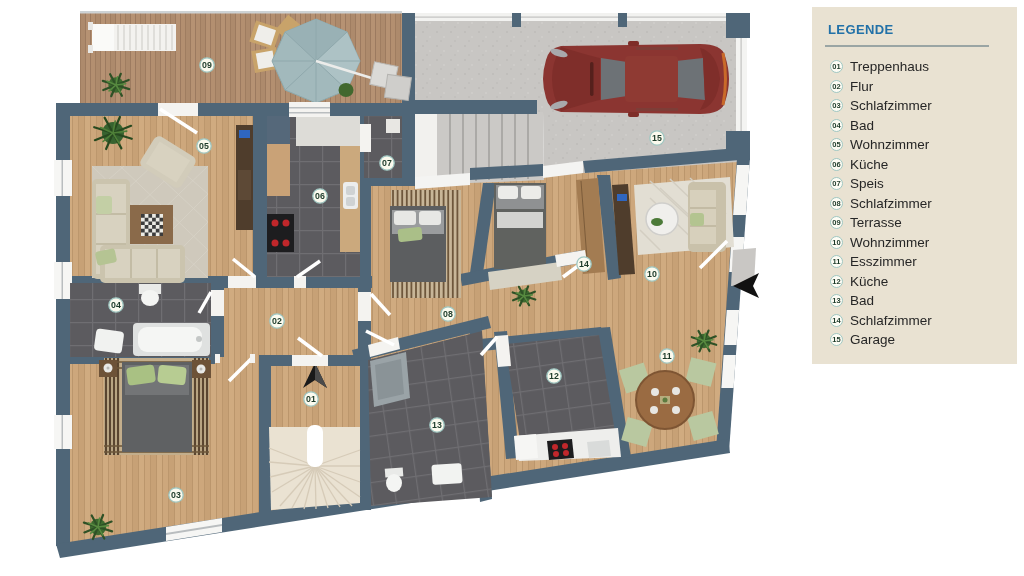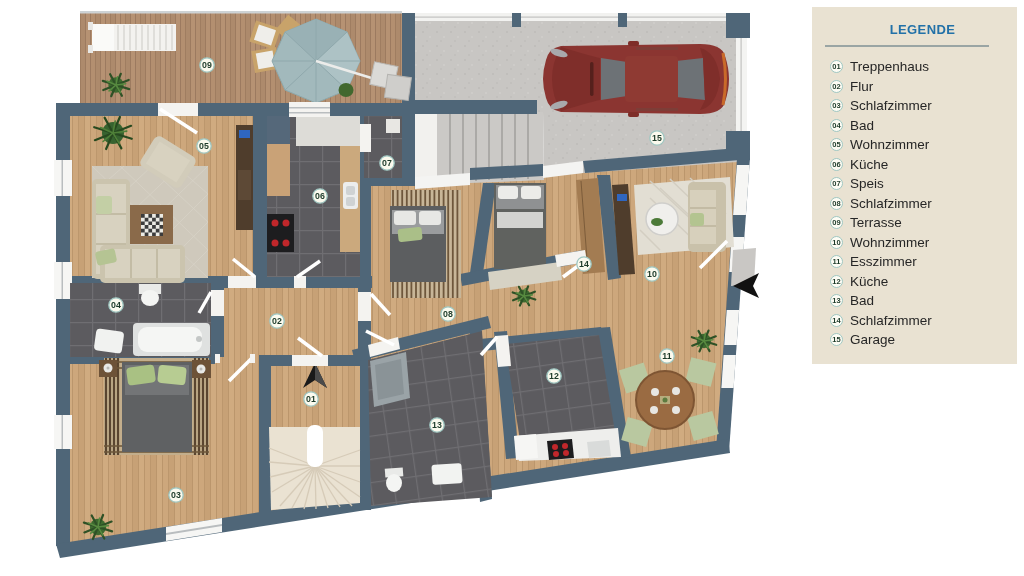--- a/index.html
+++ b/index.html
@@ -1,18 +1,18 @@
 <!DOCTYPE html>
 <html><head>
 <meta charset="utf-8">
 <style>
 html,body{margin:0;padding:0;width:1024px;height:576px;background:#ffffff;overflow:hidden;}
 body{font-family:"Liberation Sans",sans-serif;position:relative;}
 #plan{position:absolute;left:0;top:0;}
-.legend{position:absolute;left:812px;top:7px;width:205px;height:357px;background:#e9e2d2;text-align:center;}
+.legend{position:absolute;left:812px;top:7px;width:205px;height:357px;background:#e9e2d2;}
 .legend h1{margin:16px 0 0 16px;font-size:13px;line-height:13px;letter-spacing:0.4px;color:#2271a8;font-weight:bold;}
 .legend .rule{margin:9px 28px 0 13px;height:1.8px;background:#9aa5a4;}
 .legend ul{list-style:none;margin:10px 0 0 0;padding:0 0 0 18px;}
 .legend li{display:flex;align-items:center;height:19.5px;font-size:13.5px;color:#262626;}
 .legend .n{display:inline-flex;align-items:center;justify-content:center;width:11px;height:11px;border-radius:50%;background:#fdfcf4;border:1.1px solid #9fc7c2;font-size:7.5px;font-weight:bold;color:#1d3b2a;margin-right:7px;flex:0 0 auto;}
 </style>
 </head>
 <body>
 <svg id="plan" width="1024" height="576" viewBox="0 0 1024 576">
 <defs>

